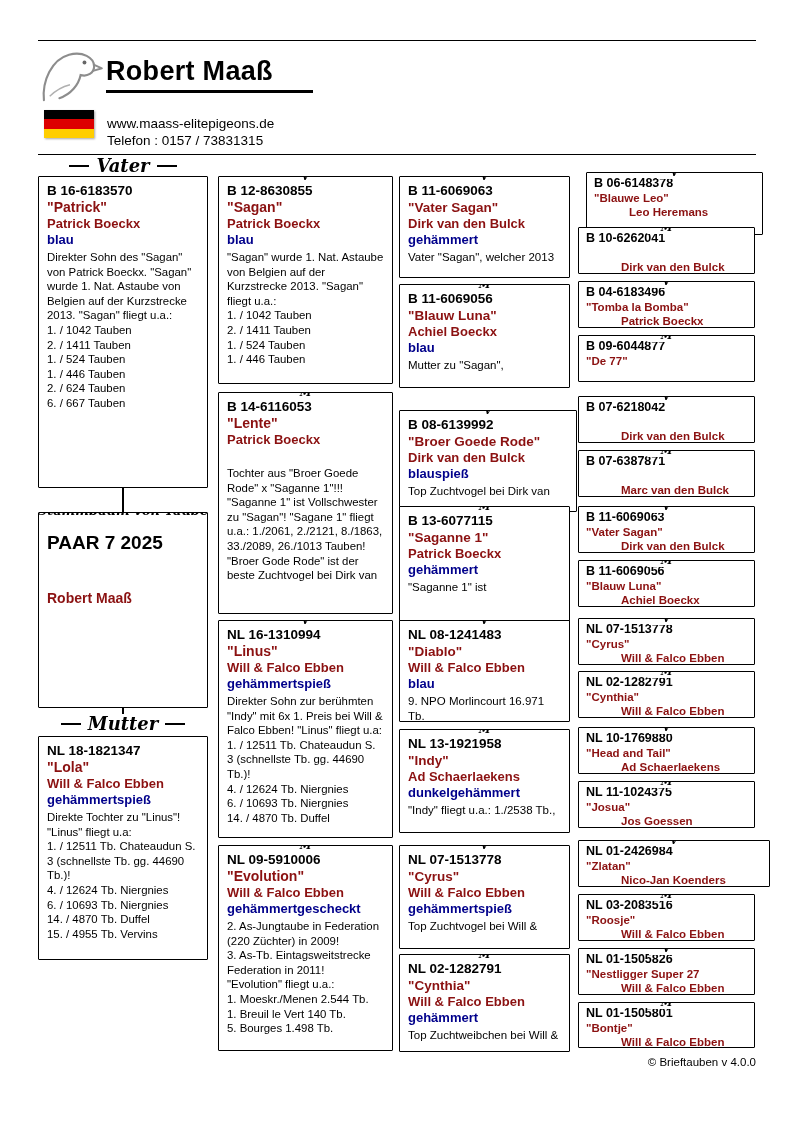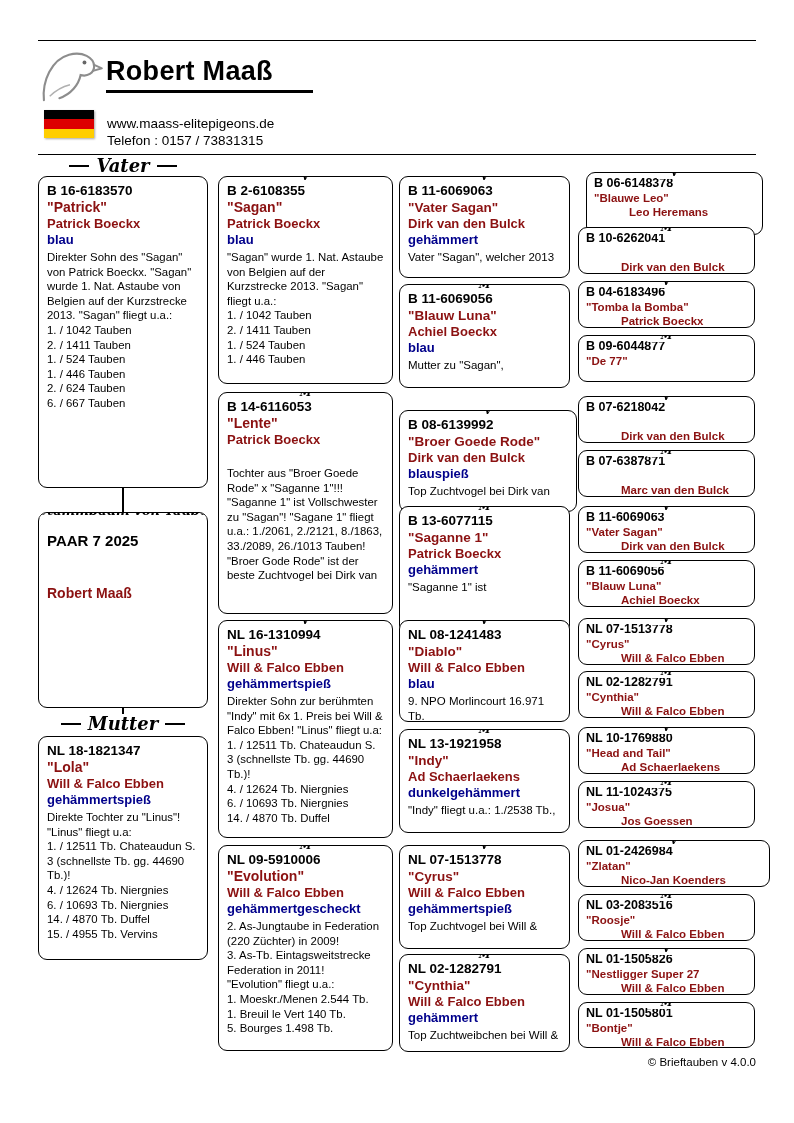--- a/index.html
+++ b/index.html
@@ -14,21 +14,21 @@
   
   .logo { position:absolute; left:36px; top:48px; }
   .title { position:absolute; left:106px; top:56px; font-size:27px; font-weight:bold;
            border-bottom:3px solid #000; padding:0 40px 3px 0; letter-spacing:.3px; }
   .flag { position:absolute; left:44px; top:110px; width:50px; height:28px;
           display:flex; flex-direction:column; box-shadow:1px 1px 2px rgba(0,0,0,.35); }
   .flag div { flex:1; }
   .contact { position:absolute; left:107px; font-size:13.5px; }
 
   
-  .box { position:absolute; border:1.6px solid #000; border-radius:9px; background:#fff;
+  .box { position:absolute; border:1.6px solid #000; border-radius:1px; background:#fff;
          padding:5px 8px 4px 8px; overflow:hidden; }
   .ring   { font-weight:bold; font-size:13.5px; line-height:17px; min-height:17px; color:#000; }
   .pname  { font-weight:bold; font-size:14px;   line-height:17px; min-height:17px; color:var(--red); }
   .breeder{ font-weight:bold; font-size:13px;   line-height:16px; min-height:16px; color:var(--red); }
   .trait  { font-weight:bold; font-size:13px;   line-height:16px; min-height:16px; color:var(--blue); }
   .details{ font-size:11.4px; line-height:14.6px; margin-top:2px; white-space:pre-line; }
 
   .g3 .pname { font-size:13.5px; }
   .g3 .details { font-size:11.5px; }
 
@@ -48,21 +48,21 @@
   .flabel { position:absolute; display:flex; align-items:center; justify-content:center; gap:7px;
             font-family:"DejaVu Serif", serif; font-style:italic; font-weight:bold; font-size:18px;
             line-height:20px; background:#fff; }
   .flabel::before, .flabel::after { content:""; width:20px; height:1.6px; background:#000; }
 
   .box-title { position:absolute; top:-10px; left:50%; transform:translateX(-50%);
                white-space:nowrap; background:#fff; padding:0 4px; display:flex; align-items:center; gap:5px;
                font-family:"DejaVu Serif", serif; font-style:italic; font-weight:bold; font-size:13px; }
   .box-title::before, .box-title::after { content:""; width:10px; height:1.4px; background:#000; }
 
-  .subject-ring  { font-weight:bold; font-size:15px; margin-top:14px; }
+  .subject-ring  { font-weight:bold; font-size:19px; margin-top:14px; }
   .subject-owner { font-weight:bold; font-size:14px; color:var(--red); margin-top:36px; }
 
   .vline { position:absolute; width:1.6px; background:#000; left:122px; }
 
   .footer { position:absolute; left:500px; top:1056px; width:256px; text-align:right; font-size:11.5px; }
 </style>
 </head>
 <body>
 
 <div class="page">
@@ -127,21 +127,21 @@
     <div class="details">Direkte Tochter zu "Linus"! "Linus" fliegt u.a:
 1. / 12511 Tb. Chateaudun S. 3 (schnellste Tb. gg. 44690 Tb.)!
 4. / 12624 Tb. Niergnies
 6. / 10693 Tb. Niergnies
 14. / 4870 Tb. Duffel
 15. / 4955 Tb. Vervins</div>
   </div>
 
   <div class="box g2" style="left:218px;top:176px;width:175px;height:208px">
     <span class="marker">V</span>
-    <div class="ring">B 2-6108355</div>
+    <div class="ring">B 12-8630855</div>
     <div class="pname">"Sagan"</div>
     <div class="breeder">Patrick Boeckx</div>
     <div class="trait">blau</div>
     <div class="details">"Sagan" wurde 1. Nat. Astaube von Belgien auf der Kurzstrecke 2013. "Sagan" fliegt u.a.:
 1. / 1042 Tauben
 2. / 1411 Tauben
 1. / 524 Tauben
 1. / 446 Tauben</div>
   </div>
 

